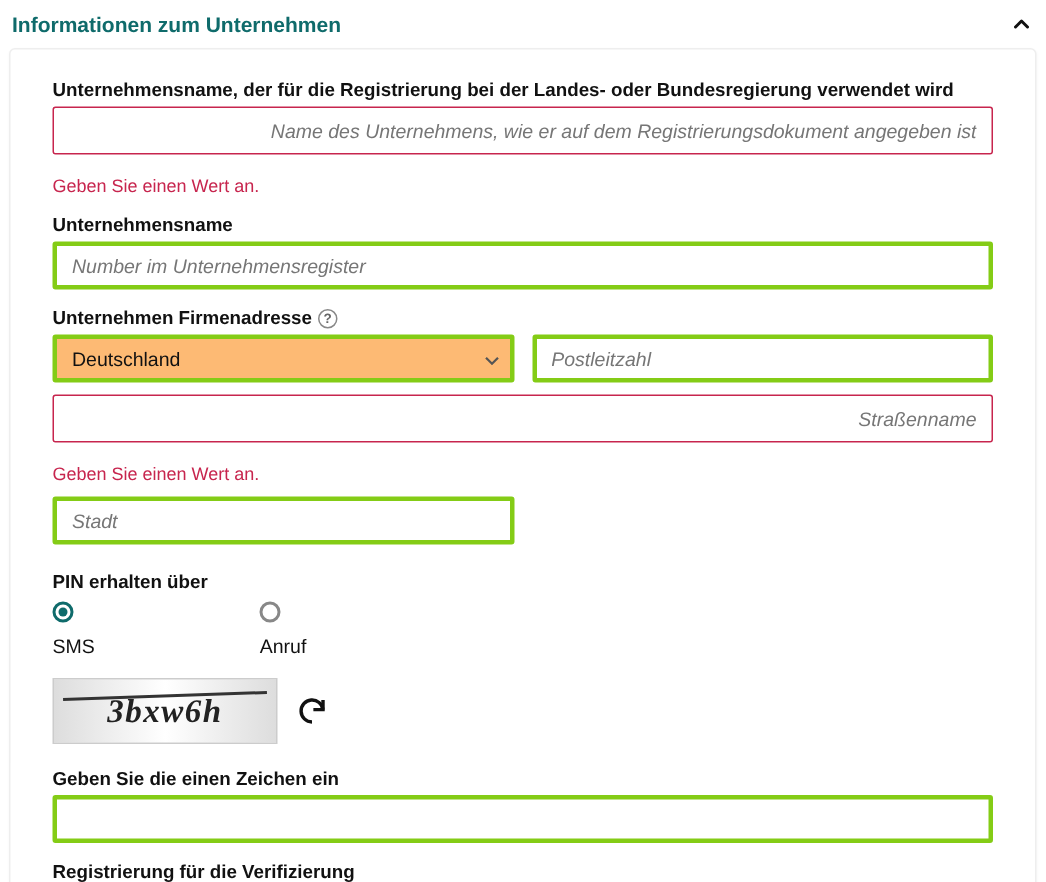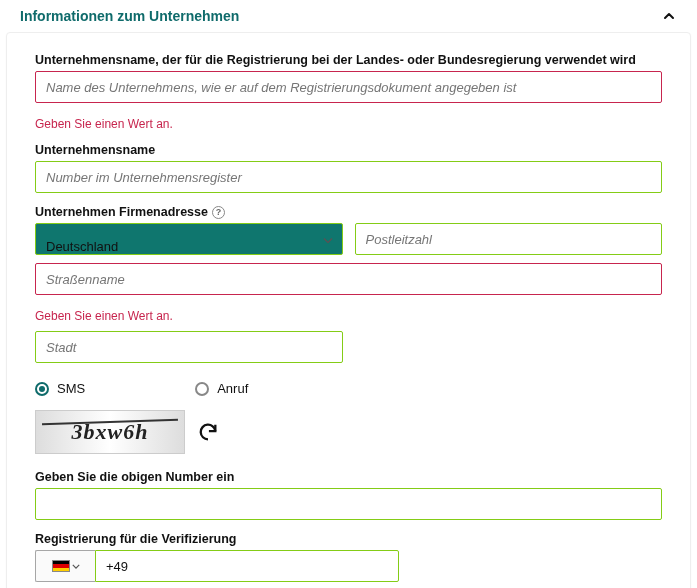--- a/index.html
+++ b/index.html
@@ -1,33 +1,33 @@
 <!DOCTYPE html>
 <html><head>
 <meta charset="utf-8">
 <style>
 * { box-sizing: border-box; margin: 0; padding: 0; }
 body { font-family: "Amazon Ember", Arial, sans-serif; font-size: 13px; color: #111; background: #fff; width: 697px; }
-.section-header { display: flex; justify-content: space-between; align-items: center; padding: 8px 20px; }
+.section-header { display: flex; justify-content: space-between; align-items: center; padding: 8px 8px; }
 .section-title { color: #0F6B6B; font-weight: 700; font-size: 14px; }
 .chevron { width: 16px; height: 16px; cursor: pointer; }
 .panel { background: #fff; border: 1px solid #eee; padding: 20px 28px 28px 28px; margin: 0 6px; border-radius: 4px; box-shadow: 0 1px 2px rgba(0,0,0,0.04); }
 .field { margin-bottom: 12px; }
 .label { font-weight: 700; font-size: 12.5px; margin-bottom: 4px; display: flex; align-items: center; gap: 4px; }
 .row { display: flex; gap: 12px; }
 .col { flex: 1; }
-input[type=text], .select { width: 100%; height: 32px; border: 1px solid #84cc16; border-radius: 2px; padding: 0 10px; font-size: 13px; color: #111; font-style: normal; }
+input[type=text], .select { width: 100%; height: 32px; border: 3px solid #84cc16; border-radius: 2px; padding: 0 10px; font-size: 13px; color: #111; font-style: normal; }
 input[type=text]::placeholder { color: #767676; font-style: italic; }
-.error-border { border: 1px solid #c7254e !important; }
+.error-border { border: 1px solid #c7254e !important; text-align: right; }
 .error-text { color: #c7254e; font-size: 12px; margin-top: 14px; font-style: normal; }
-.select { appearance: none; background: #0f766e; position: relative; padding-right: 28px; display: flex; align-items: flex-end; cursor: pointer; }
+.select { appearance: none; background: #fdba74; position: relative; padding-right: 28px; display: flex; align-items: center; cursor: pointer; }
 .select-wrap { position: relative; }
 .select-wrap .caret { position: absolute; right: 10px; top: 50%; transform: translateY(-50%); pointer-events: none; }
 .radio-group { display: flex; gap: 110px; align-items: center; margin-top: 6px; }
-.radio-option { display: flex; align-items: flex-end; gap: 8px; cursor: pointer; }
+.radio-option { display: flex; align-items: flex-start; gap: 8px; cursor: pointer; flex-direction: column; }
 .radio-outer { width: 14px; height: 14px; border: 2px solid #0F6B6B; border-radius: 50%; display: flex; align-items: center; justify-content: center; }
 .radio-outer.unchecked { border-color: #888; }
 .radio-inner { width: 6px; height: 6px; background: #0F6B6B; border-radius: 50%; }
 .captcha-row { display: flex; align-items: center; gap: 12px; margin: 14px 0 16px 0; }
 .captcha-img { width: 150px; height: 44px; border: 1px solid #ccc; background: linear-gradient(90deg,#ddd,#fff,#ddd); display: flex; align-items: center; justify-content: center; font-family: Georgia, serif; font-size: 22px; font-weight: 700; color: #222; letter-spacing: 1px; position: relative; overflow: hidden; font-style: italic; }
 .captcha-img::before { content:""; position:absolute; left:6px; right:6px; top:10px; border-top:2px solid #333; transform: rotate(-2deg); }
 .refresh { width: 22px; height: 22px; cursor: pointer; }
 .half-input { width: 400px; }
 .phone-row { display: flex; width: 364px; }
 .flag-select { width: 60px; height: 32px; border: 1px solid #a6a6a6; border-right: none; border-radius: 2px 0 0 2px; display: flex; align-items: center; justify-content: center; gap: 2px; cursor: pointer; background: #fafafa; }
@@ -85,20 +85,21 @@
     </div>
     <div class="row" style="margin-top:8px">
       <div class="col">
         <input type="text" placeholder="Stadt" style="">
       </div>
       <div class="col"></div>
     </div>
   </div>
 
   <div class="field" style="margin-top:18px">
+    <div class="label">PIN erhalten über</div>
     <div class="radio-group">
       <div class="radio-option">
         <div class="radio-outer">
             <div class="radio-inner"></div>
           </div>
         <span>SMS</span>
       </div>
       <div class="radio-option">
         <div class="radio-outer unchecked"></div>
         <span>Anruf</span>
@@ -110,21 +111,21 @@
     <div class="captcha-img">
         <span>3bxw6h</span>
       </div>
     <svg class="refresh" viewBox="0 0 24 24">
         <path d="M20 11A8 8 0 1 0 12 20" stroke="#111" stroke-width="2.5" fill="none"></path>
         <path d="M20 4v7h-7" stroke="#111" stroke-width="2.5" fill="none"></path>
       </svg>
   </div>
 
   <div class="field">
-    <div class="label">Geben Sie die obigen Number ein</div>
+    <div class="label">Geben Sie die einen Zeichen ein</div>
     <input type="text" class="half-input" style="">
   </div>
 
   <div class="field">
     <div class="label">Registrierung für die Verifizierung</div>
     <div class="phone-row">
       <div class="flag-select">
         <div class="flag"></div>
         <svg width="8" height="5" viewBox="0 0 10 6">
             <path d="M1 1l4 4 4-4" stroke="#555" stroke-width="1.5" fill="none"></path>

